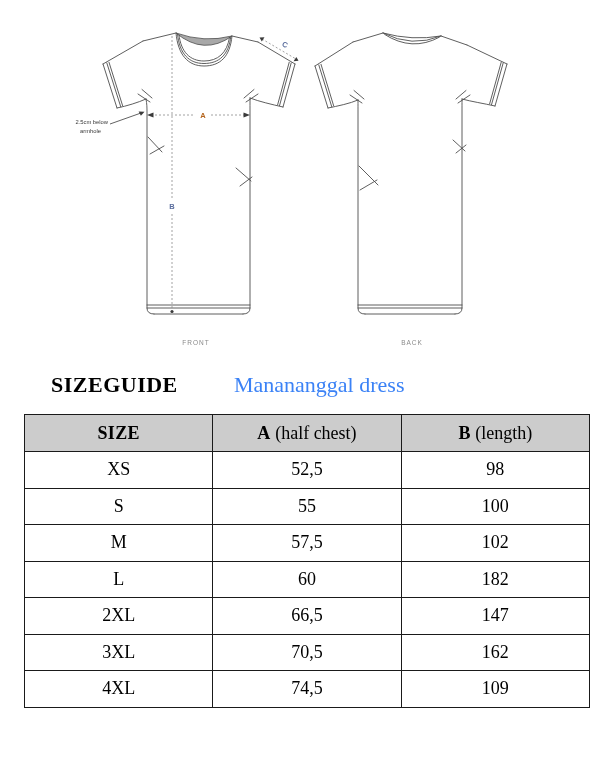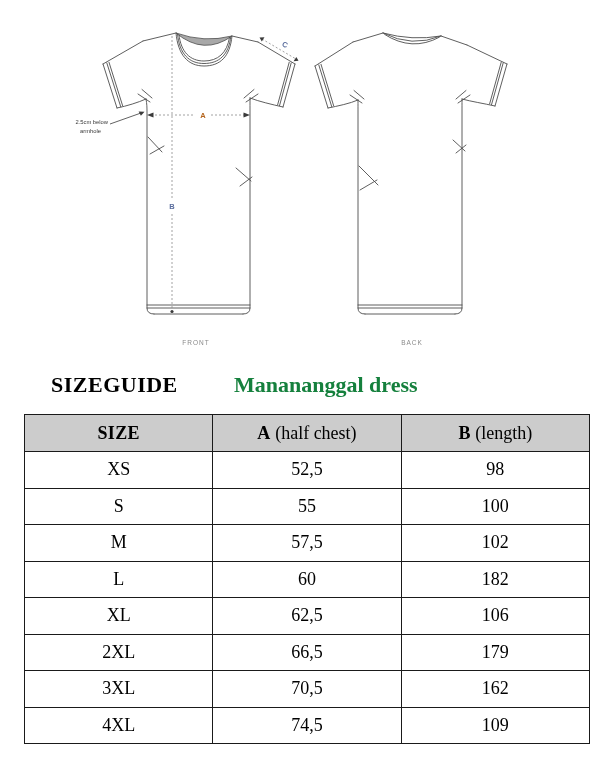--- a/index.html
+++ b/index.html
@@ -7,21 +7,21 @@
     position:relative; width:608px; height:784px; background:#ffffff;
     font-family:"Liberation Serif", serif; overflow:hidden;
   }
   .sketch-svg { position:absolute; left:0; top:0; }
   .titlebar { position:absolute; left:8px; top:372px; width:608px; height:32px;margin-left:8px; }
   .title-main {
     position:absolute; left:35px; top:0; font-size:22px; font-weight:700;
     letter-spacing:0.5px; color:#000;
   }
   .title-product {
-    position:absolute; left:218px; top:0; font-size:22px; font-weight:700; color:#15803d;
+    position:absolute; left:218px; top:0; font-size:22px; font-weight:400; color:#3b82f6;
   }
   table.sizetable {
     position:absolute; left:24px; top:414px; width:566px;
     border-collapse:collapse; table-layout:fixed; background:#fff;
   }
   .sizetable th, .sizetable td {
     border:1.7px solid #1a1a1a; text-align:center; vertical-align:middle;
     color:#000; padding:0;
   }
   .sizetable th {
@@ -183,28 +183,23 @@
         <td>M</td>
         <td>57,5</td>
         <td>102</td>
       </tr>
       <tr>
         <td>L</td>
         <td>60</td>
         <td>182</td>
       </tr>
       <tr>
-        <td>XL</td>
-        <td>62,5</td>
-        <td>106</td>
-      </tr>
-      <tr>
         <td>2XL</td>
         <td>66,5</td>
-        <td>179</td>
+        <td>147</td>
       </tr>
       <tr>
         <td>3XL</td>
         <td>70,5</td>
         <td>162</td>
       </tr>
       <tr>
         <td>4XL</td>
         <td>74,5</td>
         <td>109</td>

